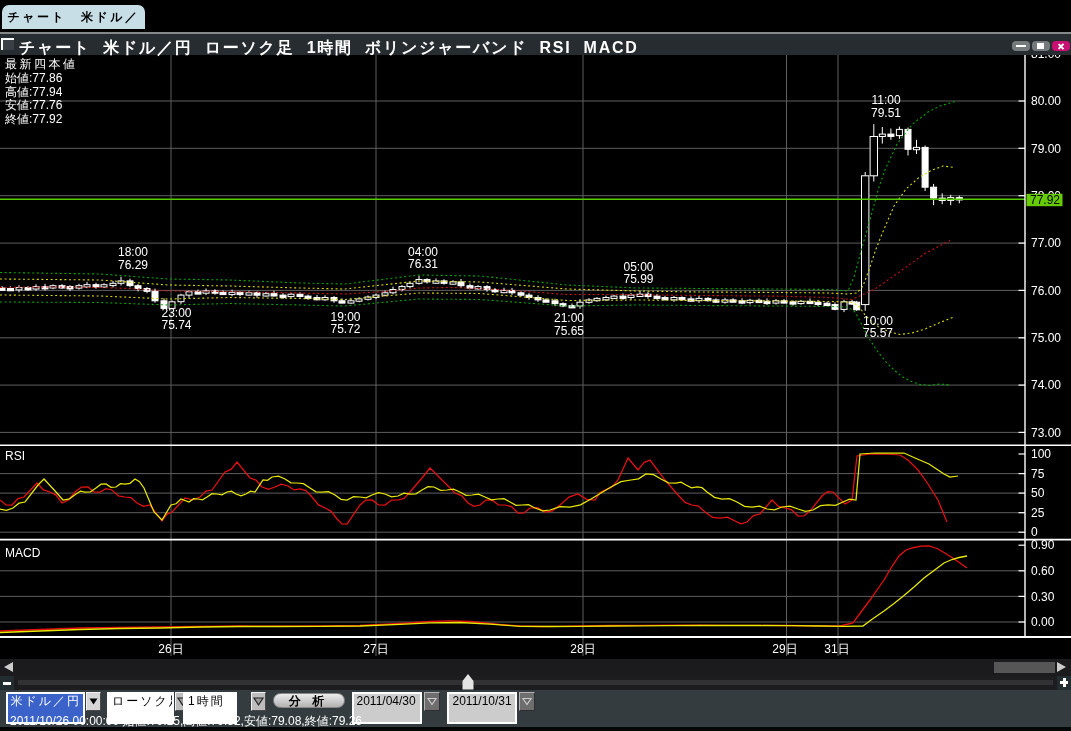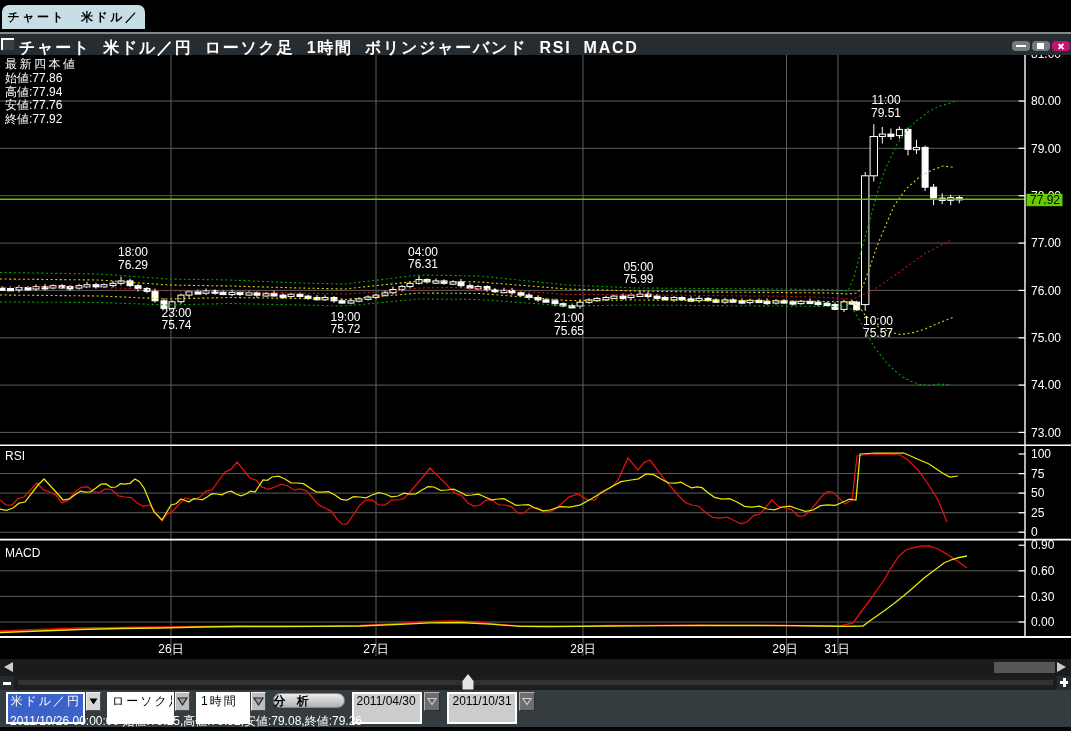--- a/index.html
+++ b/index.html
@@ -409,27 +409,27 @@
       </span>
  <span class="abtn" style="left:86px"><svg width="13" height="17">
           <polygon points="2.5,5.5 10.5,5.5 6.5,11.5" fill="#000"></polygon>
         </svg></span>
  <span class="combo" style="left:107px;width:67px">
         <span class="inner">ローソク足</span>
       </span>
  <span class="abtn" style="left:174.5px;background:#bdbdbd"><svg width="13" height="17">
           <polygon points="2,5 11,5 6.5,12" fill="#9a9a9a" stroke="#222" stroke-width="1.2"></polygon>
         </svg></span>
- <span class="combo" style="left:196px;width:54px">
+ <span class="combo" style="left:183px;width:54px">
         <span class="inner">1時間</span>
       </span>
  <span class="abtn" style="left:250.5px;background:#bdbdbd"><svg width="13" height="17">
           <polygon points="2,5 11,5 6.5,12" fill="#9a9a9a" stroke="#222" stroke-width="1.2"></polygon>
         </svg></span>
- <span style="position:absolute;left:272.5px;top:3.5px;width:72px;height:15px;background:linear-gradient(#ececec,#b2b2b2);border-radius:8px;border:1px solid #888;color:#000;font-size:12px;font-weight:bold;line-height:14px;letter-spacing:4px">分 析</span>
+ <span style="position:absolute;left:272.5px;top:3.5px;width:72px;height:15px;background:linear-gradient(#ececec,#b2b2b2);border-radius:8px;border:1px solid #888;color:#000;font-size:12px;font-weight:bold;text-align:center;line-height:14px;letter-spacing:4px">分 析</span>
  <span class="combo" style="left:351.5px;width:70px">
         <span class="inner" style="background:#ccc;padding-left:3px;letter-spacing:0">2011/04/30</span>
       </span>
  <span class="abtn" style="left:423.5px;width:16px;background:#6e6e6e;border-color:#b5b5b5 #2e2e2e #2e2e2e #b5b5b5"><svg width="14" height="17">
           <polygon points="3,5.5 11,5.5 7,11.5" fill="#666" stroke="#ccc" stroke-width="1.2"></polygon>
         </svg></span>
  <span class="combo" style="left:446.5px;width:70px">
         <span class="inner" style="background:#ccc;padding-left:4px;letter-spacing:0">2011/10/31</span>
       </span>
  <span class="abtn" style="left:518.5px;width:16px;background:#6e6e6e;border-color:#b5b5b5 #2e2e2e #2e2e2e #b5b5b5"><svg width="14" height="17">

